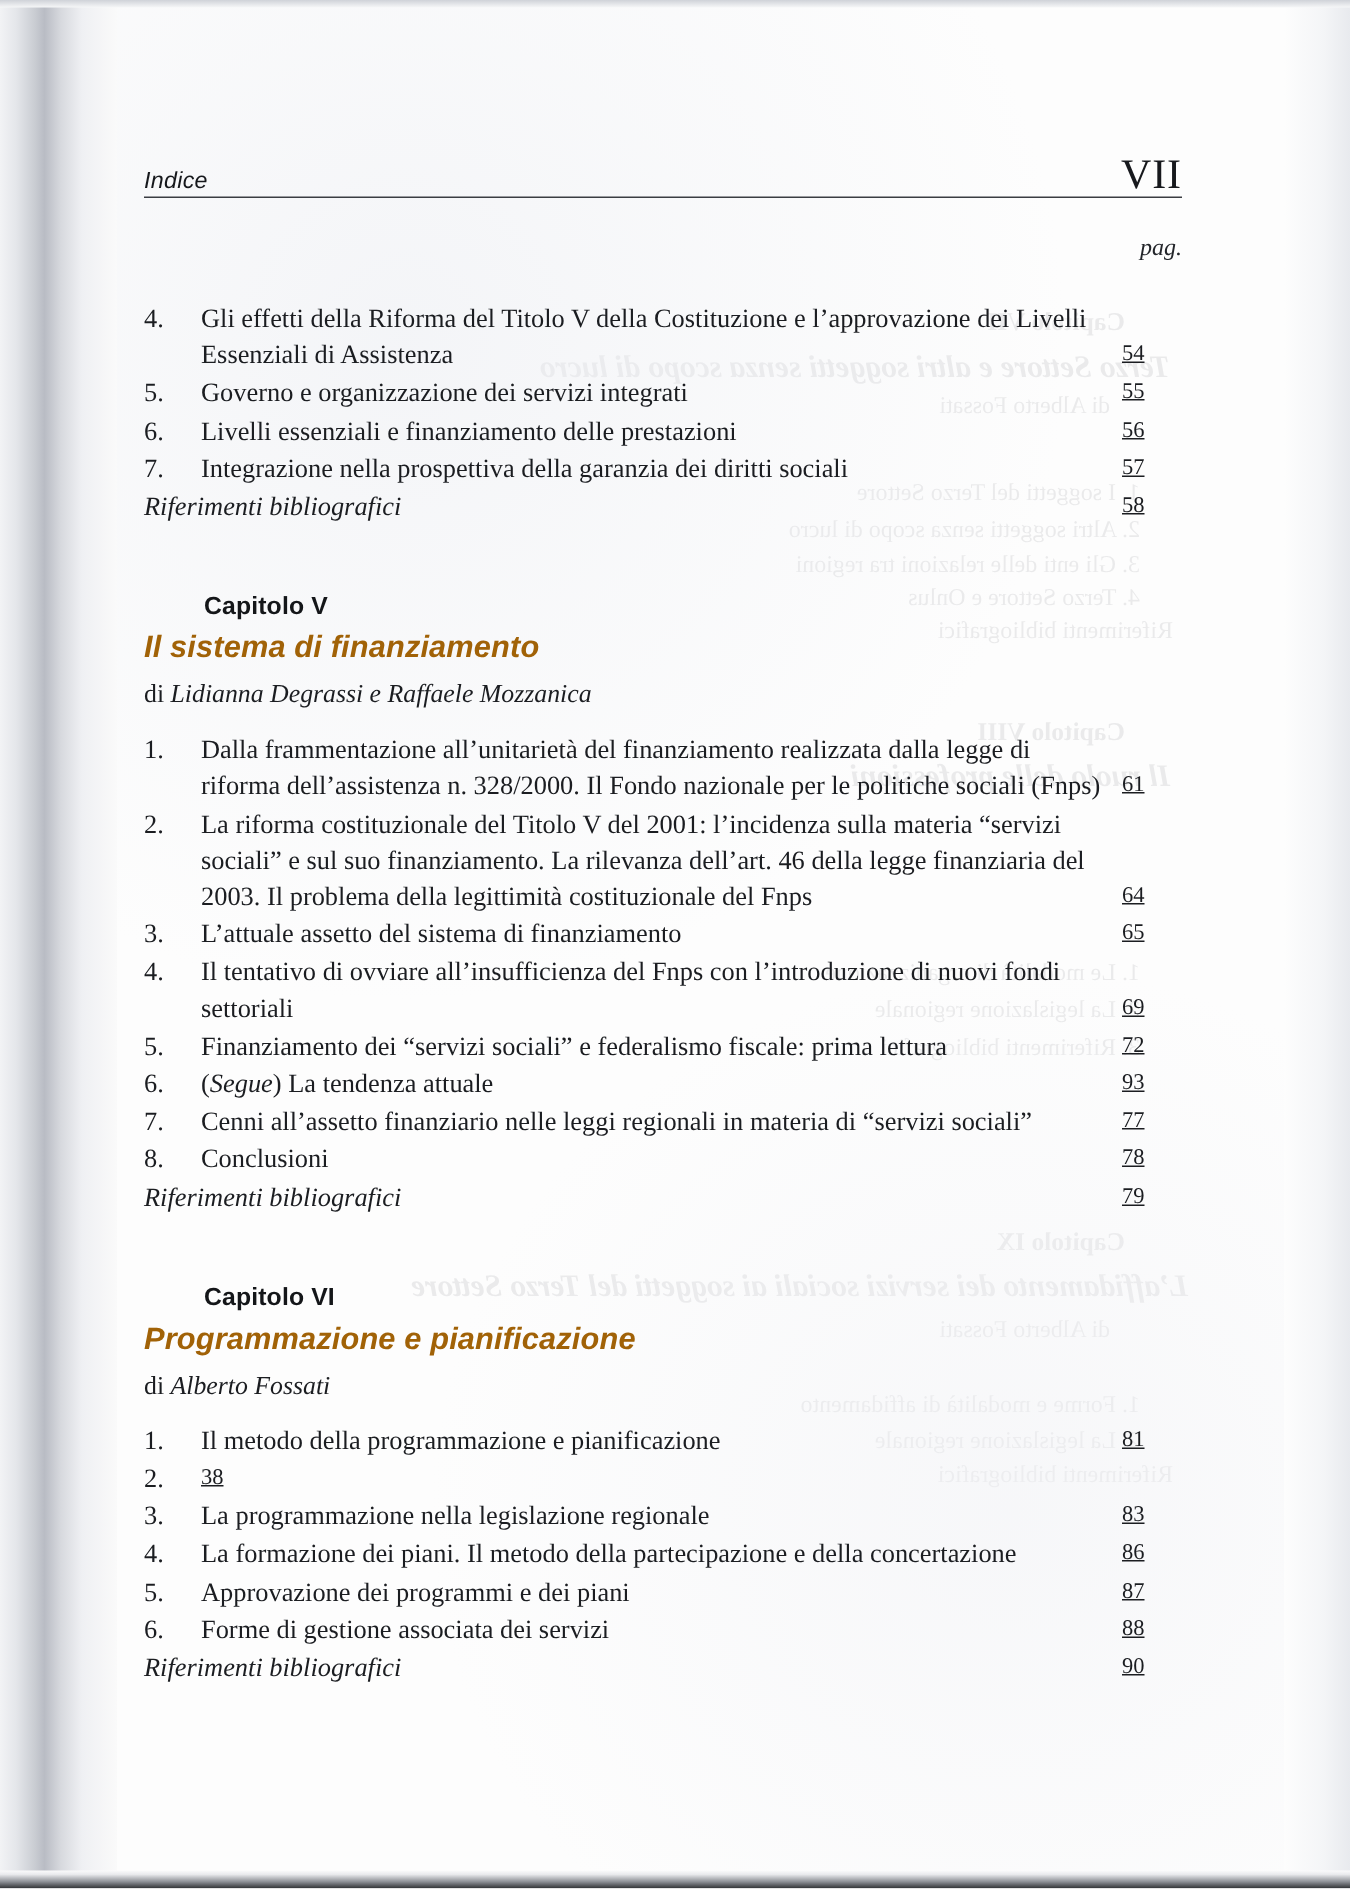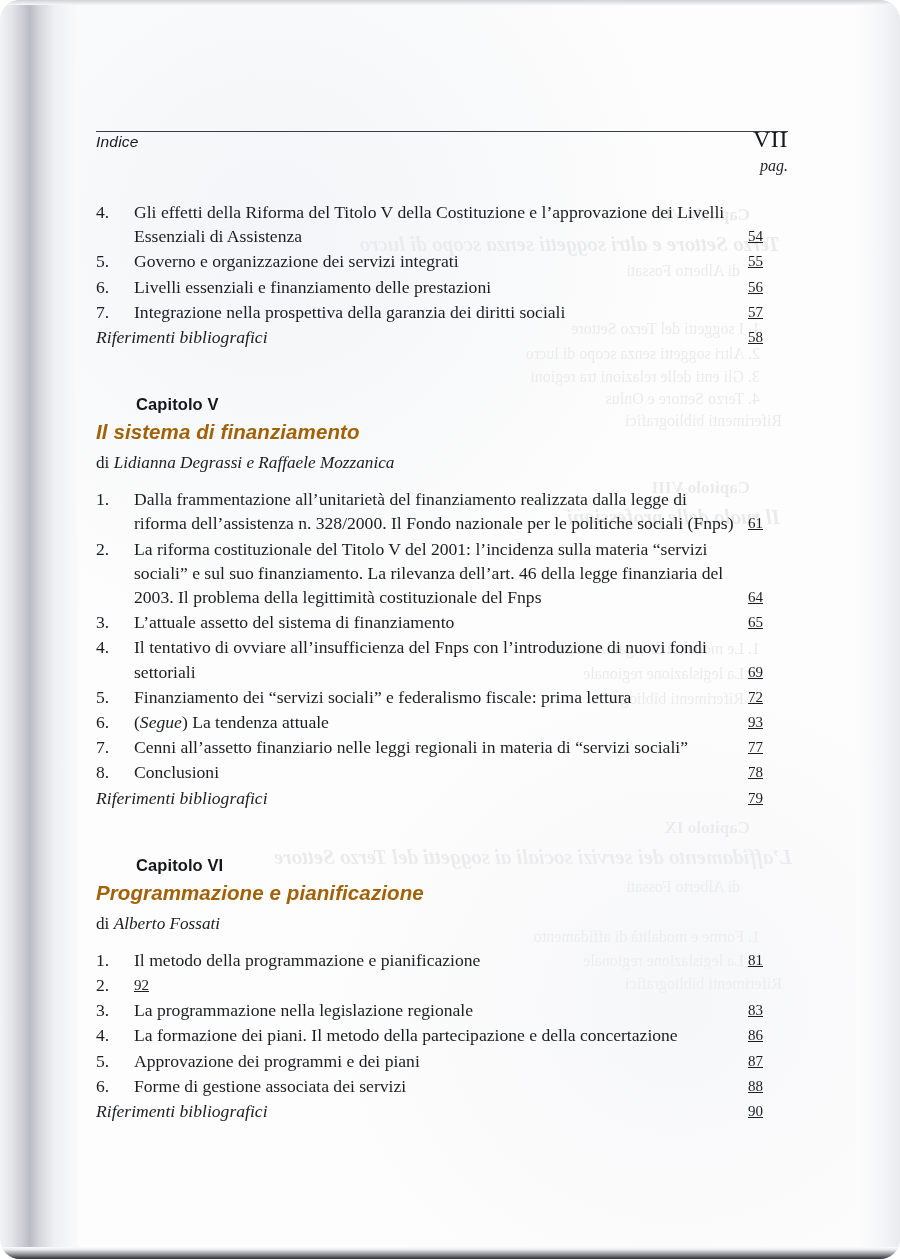--- a/index.html
+++ b/index.html
@@ -8,21 +8,20 @@
     background: #ffffff;
   }
   .page {
     position: relative;
     width: 900px;
     height: 1259px;
     overflow: hidden;
     background: #fdfdfd;
     font-family: "Liberation Serif", serif;
     color: #1a1a1a;
-    border-radius: 20px;
   }
 
   
   .scan-left-shadow {
     position: absolute;
     left: 0; top: 0;
     width: 78px; height: 100%;
     background: linear-gradient(to right,
         #f2f3f5 0%,
         #e4e6ea 14%,
@@ -95,24 +94,23 @@
   }
   .header-title {
     font-family: "Liberation Sans", sans-serif;
     font-style: italic;
     font-size: 15.5px;
     letter-spacing: 0.2px;
     color: #16181c;
   }
   .header-folio {
     font-family: "Liberation Serif", serif;
-    font-size: 24px;
+    font-size: 28px;
     letter-spacing: 0.6px;
     color: #17191d;
-    margin-top: 25px;
   }
   .header-rule {
     position: absolute;
     left: 96px;
     top: 131px;
     width: 692px;
     height: 1.4px;
     background: #3a3d42;
   }
 
@@ -327,21 +325,21 @@
           <div class="chapter-title">Programmazione e pianificazione</div>
           <div class="chapter-author"><span>di </span><em>Alberto Fossati</em></div>
         </div>
         <div class="entry">
           <div class="entry-num">1.</div>
           <div class="entry-text">Il metodo della programmazione e pianificazione</div>
           <div class="entry-page">81</div>
         </div>
         <div class="entry">
           <div class="entry-num">2.</div>
-          <div class="entry-page">92</div>
+          <div class="entry-page">38</div>
         </div>
         <div class="entry">
           <div class="entry-num">3.</div>
           <div class="entry-text">La programmazione nella legislazione regionale</div>
           <div class="entry-page">83</div>
         </div>
         <div class="entry">
           <div class="entry-num">4.</div>
           <div class="entry-text">La formazione dei piani. Il metodo della partecipazione e della concertazione</div>
           <div class="entry-page">86</div>

